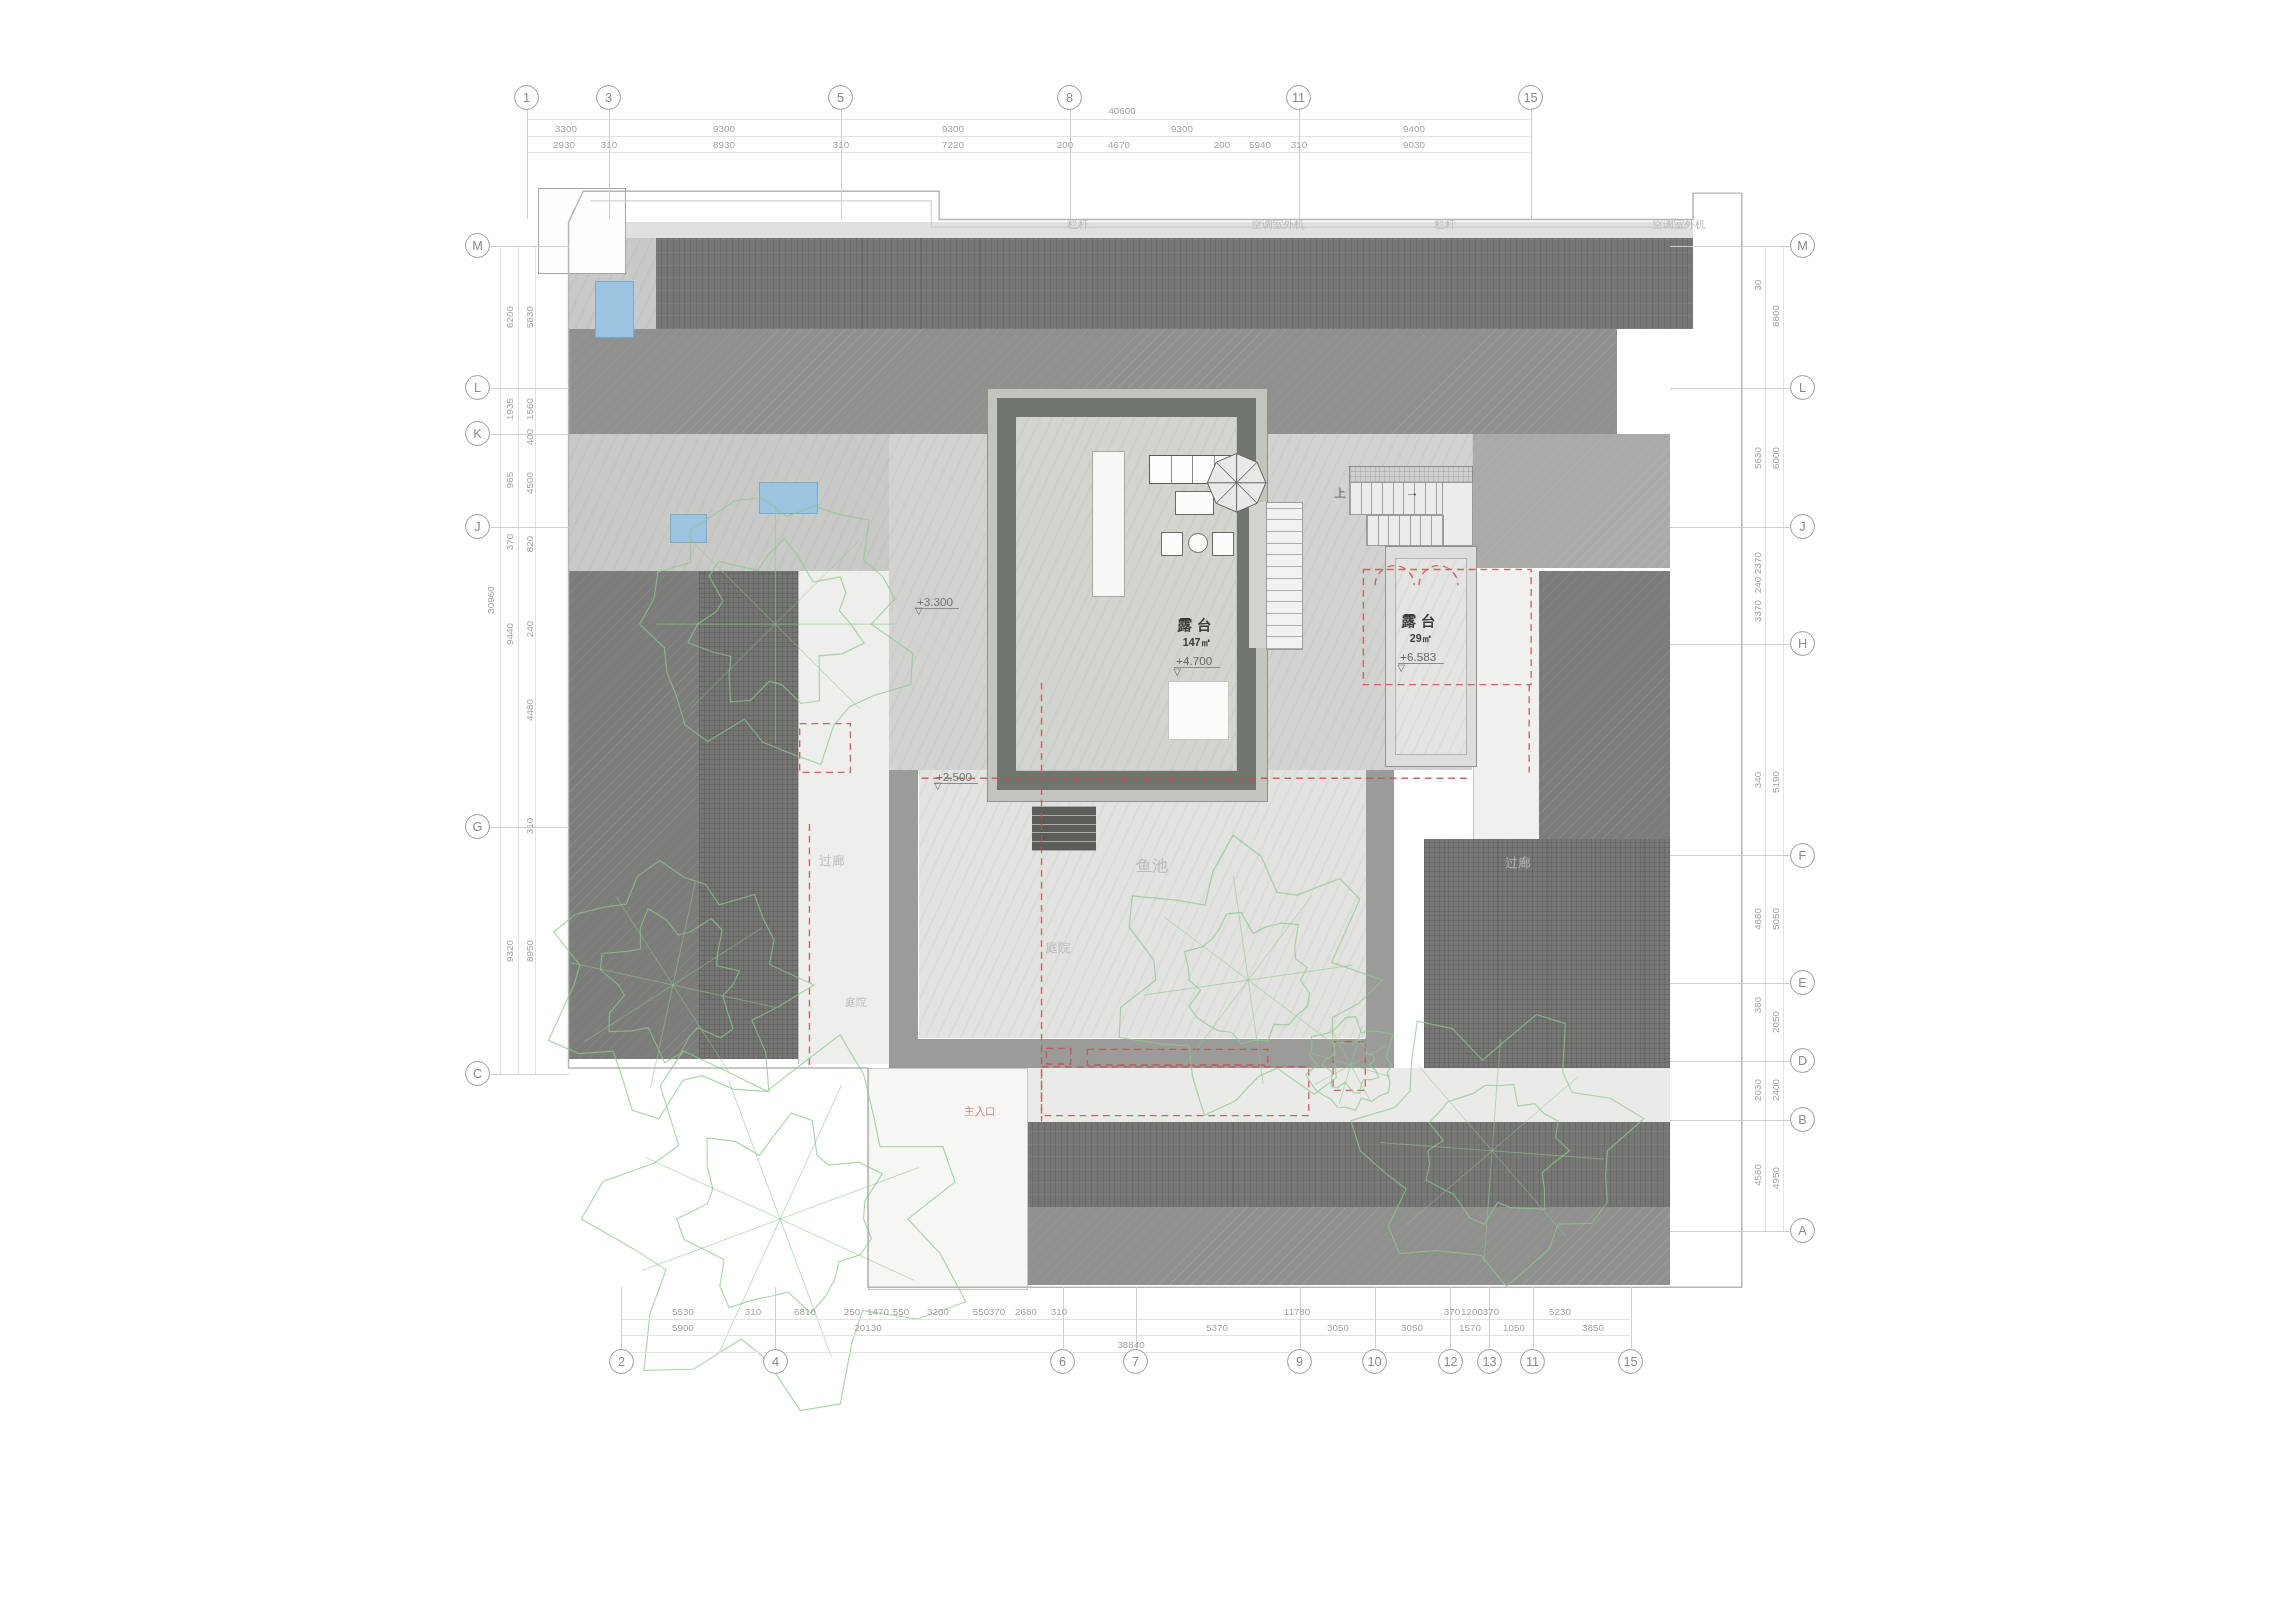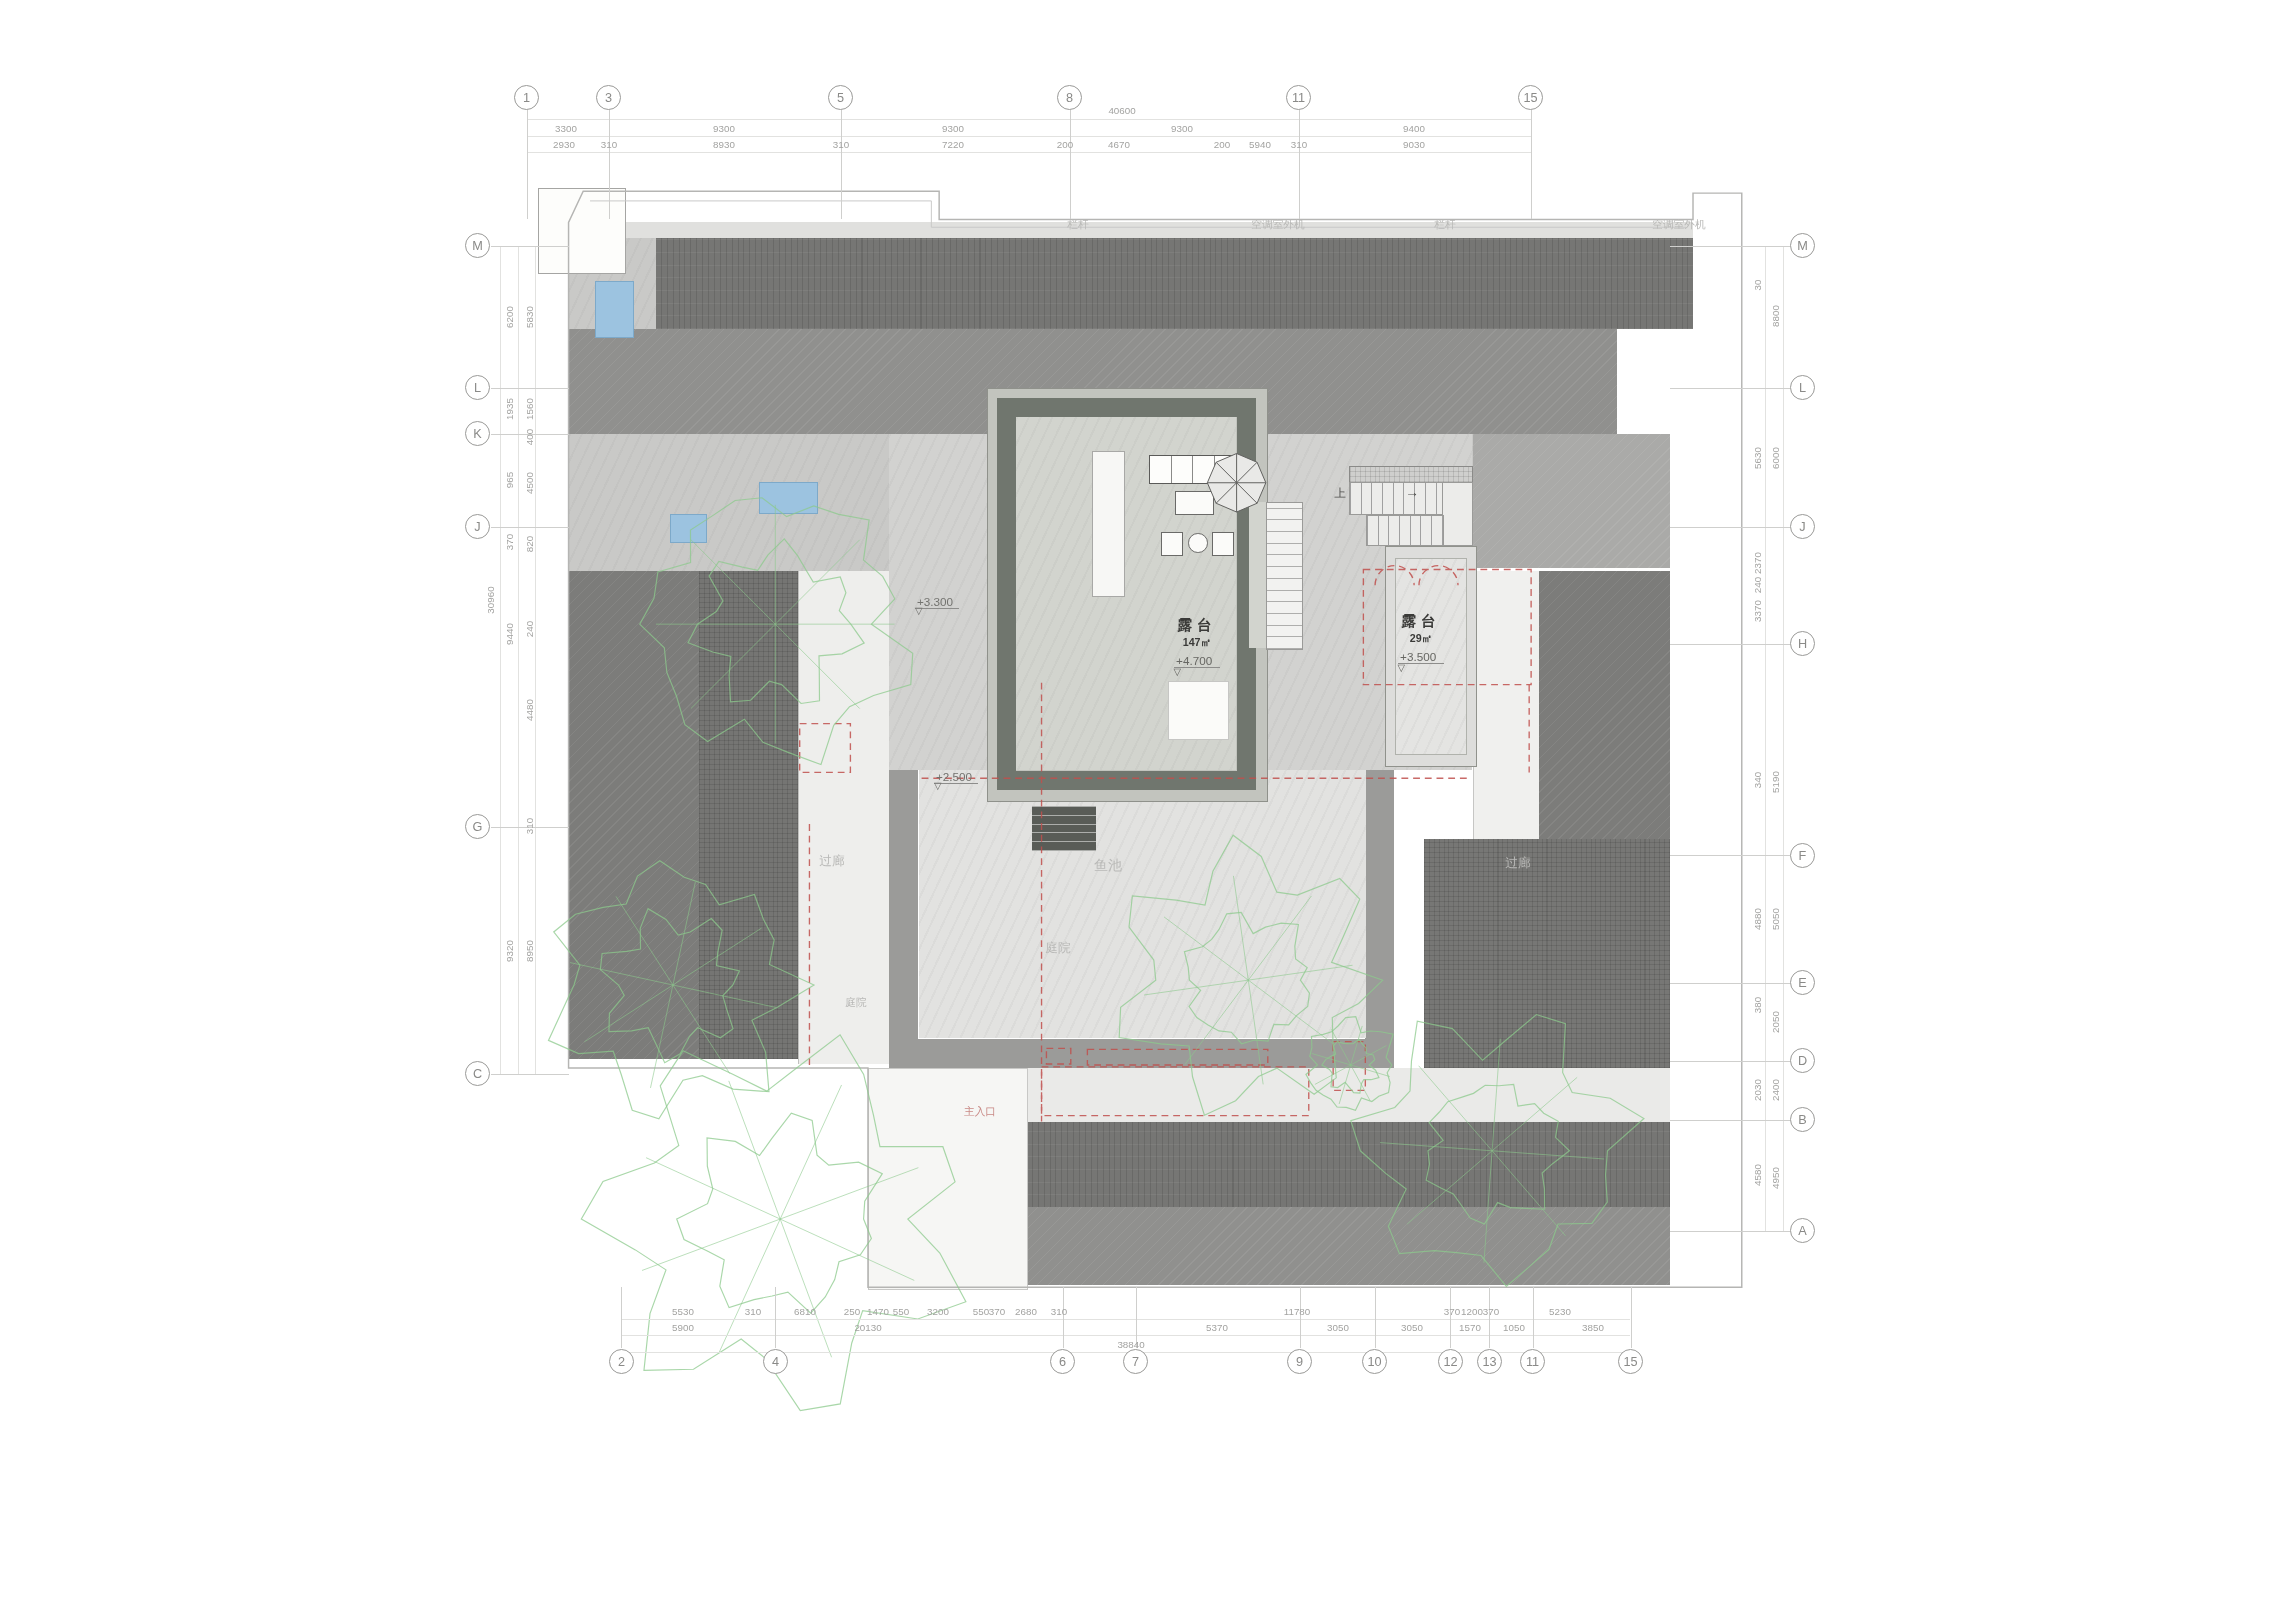--- a/index.html
+++ b/index.html
@@ -332,27 +332,27 @@
       <div class="dim rot" style="left:1775px;top:919px">5050</div>
       <div class="dim rot" style="left:1757px;top:1005px">380</div>
       <div class="dim rot" style="left:1775px;top:1022px">2050</div>
       <div class="dim rot" style="left:1757px;top:1090px">2030</div>
       <div class="dim rot" style="left:1775px;top:1090px">2400</div>
       <div class="dim rot" style="left:1757px;top:1175px">4580</div>
       <div class="dim rot" style="left:1775px;top:1178px">4950</div>
       <div class="level" style="left:915px;top:595px"><span class="lv">+3.300</span><div class="tri">▽</div></div>
       <div class="level" style="left:934px;top:770px"><span class="lv">+2.500</span><div class="tri">▽</div></div>
       <div class="room" style="left:1156px;top:616px"><div class="nm">露台</div><div class="ar">147㎡</div><div class="lvl">+4.700</div><div class="tri">▽</div></div>
-      <div class="room" style="left:1380px;top:612px"><div class="nm">露台</div><div class="ar">29㎡</div><div class="lvl">+3.500</div><div class="tri">▽</div></div>
+      <div class="room" style="left:1380px;top:612px"><div class="nm">露台</div><div class="ar">29㎡</div><div class="lvl">+6.583</div><div class="tri">▽</div></div>
       <div class="note faint" style="left:1078px;top:225px;font-size:10.7px">栏杆</div>
       <div class="note faint" style="left:1278px;top:225px;font-size:10.7px">空调室外机</div>
       <div class="note faint" style="left:1445px;top:225px;font-size:10.7px">栏杆</div>
       <div class="note faint" style="left:1679px;top:225px;font-size:10.7px">空调室外机</div>
       <div class="note faint" style="left:832px;top:861px;font-size:12.7px">过廊</div>
-      <div class="note faint" style="left:1108px;top:866px;font-size:14px">鱼池</div>
+      <div class="note faint" style="left:1152px;top:866px;font-size:16px">鱼池</div>
       <div class="note faint" style="left:1518px;top:863px;font-size:12.7px">过廊</div>
       <div class="note faint" style="left:1058px;top:948px;font-size:12.7px">庭院</div>
       <div class="note faint" style="left:856px;top:1003px;font-size:10.7px">庭院</div>
       <div class="note red" style="left:980px;top:1112px;font-size:10.7px">主入口</div>
       <div class="note dark" style="left:1340px;top:493px;font-size:11.7px">上</div>
       <div class="note dark" style="left:1412px;top:492px;font-size:13.7px">→</div>
     </div>
 
 </div>
 

